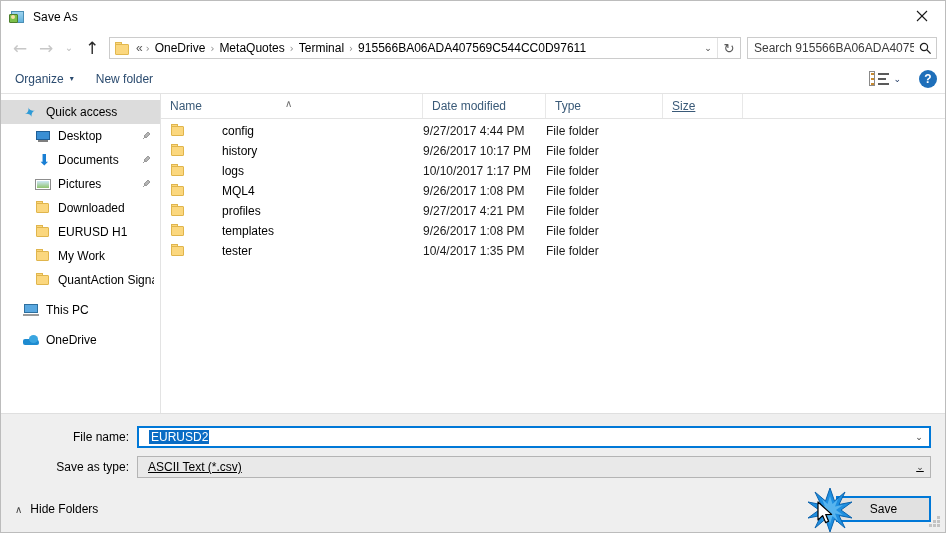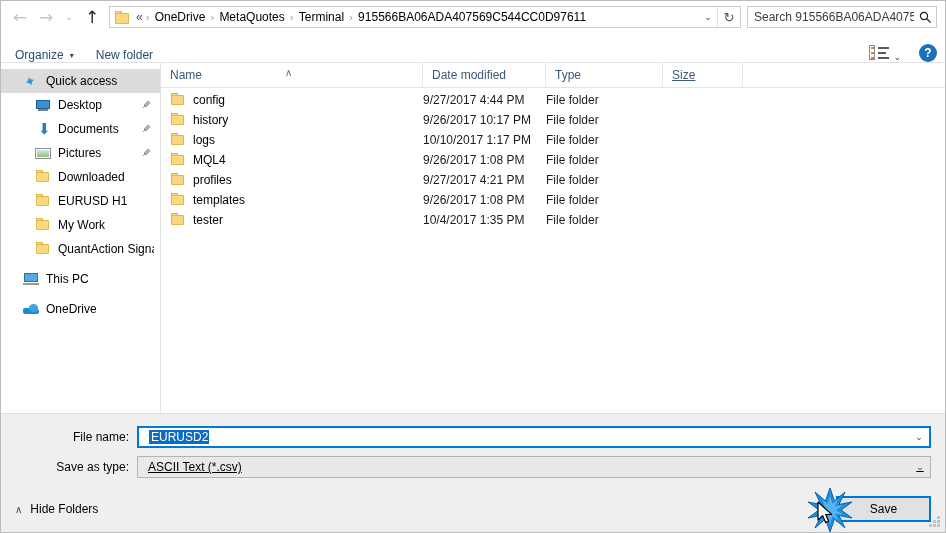--- a/index.html
+++ b/index.html
@@ -208,21 +208,21 @@
     color: #2b2b2b;
   }
 
   
   .toolbar {
     height: 29px;
     min-height: 29px;
     background: #ffffff;
     border-bottom: 1px solid #e3e3e3;
     display: flex;
-    align-items: flex-end;
+    align-items: center;
     padding: 0 8px 0 14px;
   }
   .tb-item {
     font-size: 12px;
     color: #2b4b6f;
     margin-right: 22px;
     display: flex;
     align-items: center;
   }
   .tb-caret {
@@ -436,20 +436,21 @@
     align-items: center;
     font-size: 12px;
     color: #000000;
   }
   .fr-name {
     width: 262px; flex: none;
     display: flex; align-items: center;
     padding-left: 9px;
     box-sizing: border-box;
     overflow: hidden;
+    gap: 29px;
   }
   .fr-icon {
     width: 16px; height: 16px;
     margin-right: 7px;
     flex: none;
     position: relative;
   }
   .fr-date { width: 123px; flex: none; color:#1b1b1b; }
   .fr-type { width: 117px; flex: none; color:#1b1b1b; }
   .fr-size { width: 80px; flex: none; color:#1b1b1b; }
@@ -578,20 +579,34 @@
     width: 18px;
     height: 26px;
     pointer-events: none;
   }
 </style>
 </head>
 <body>
 
 <div class="dialog">
 
+  <div class="titlebar">
+    <div class="title-icon">
+      <span class="ti-back"></span>
+      <span class="ti-fore"></span>
+      <span class="ti-head"></span>
+    </div>
+    <div class="title-text">Save As</div>
+    <div class="close-btn">
+      <svg width="12" height="12" viewBox="0 0 12 12">
+        <line x1="1" y1="1" x2="11" y2="11" stroke="#1a1a1a" stroke-width="1.1"></line>
+        <line x1="11" y1="1" x2="1" y2="11" stroke="#1a1a1a" stroke-width="1.1"></line>
+      </svg>
+    </div>
+  </div>
 
   <div class="navbar">
     <div class="nav-btn">
       <span class="nav-arrow">←</span>
     </div>
     <div class="nav-btn">
       <span class="nav-arrow">→</span>
     </div>
     <div class="nav-btn small">
       <span class="nav-arrow chev">⌄</span>

